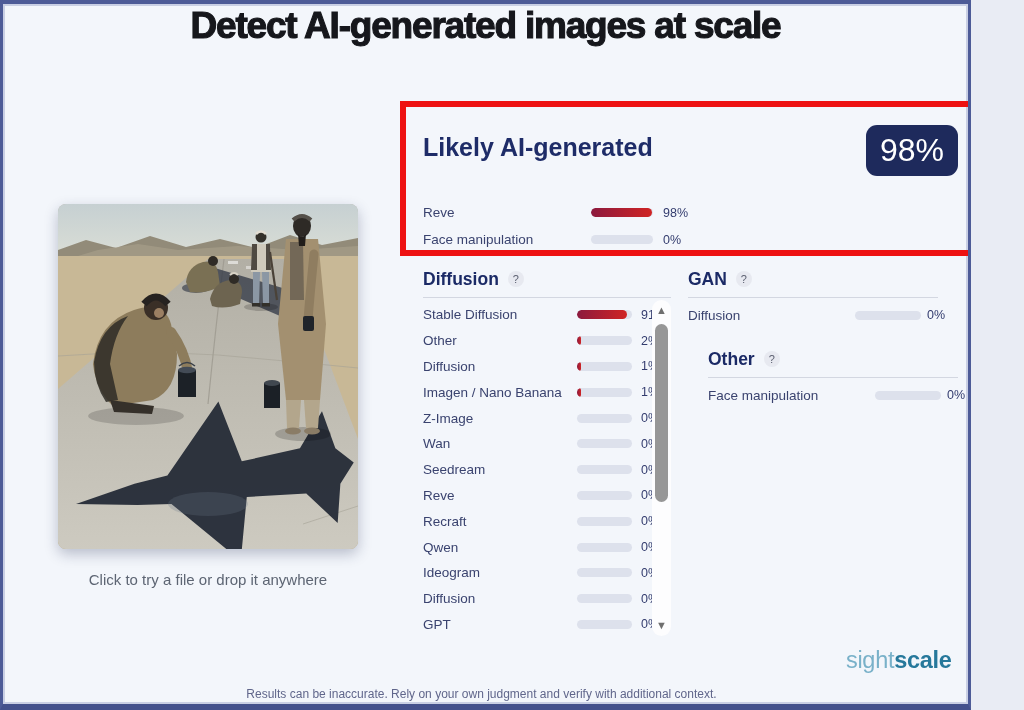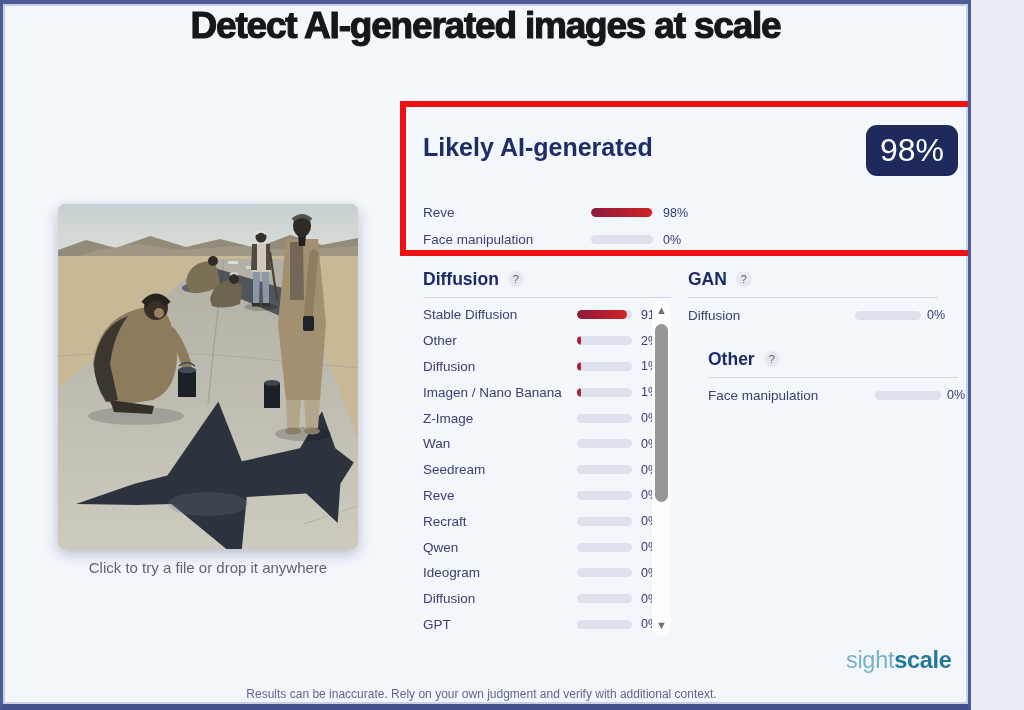--- a/index.html
+++ b/index.html
@@ -12,21 +12,21 @@
   }
   .title{
     position:absolute;top:1px;left:0;right:0;margin:0;text-align:center;
     font-size:37px;font-weight:bold;color:#16171c;letter-spacing:-1.2px;
     -webkit-text-stroke:1.1px #16171c;
   }
   
   .preview{position:absolute;left:55px;top:200px;width:300px;height:345px;border-radius:8px;overflow:hidden;
     box-shadow:0 5px 14px rgba(30,40,80,.28);cursor:pointer;background:#b9b6ac;}
   .preview svg{display:block;}
-  .caption{position:absolute;left:30px;top:555px;width:350px;text-align:center;font-size:15px;color:#5d6573;cursor:pointer;}
+  .caption{position:absolute;left:30px;top:567px;width:350px;text-align:center;font-size:15px;color:#5d6573;cursor:pointer;}
   
   .highlight{position:absolute;left:397px;top:97px;width:586px;height:155px;border:6px solid #ee1212;box-sizing:border-box;}
   
   .result-heading{position:absolute;left:420px;top:129px;font-size:25px;font-weight:bold;color:#1e2c68;}
   .score-badge{position:absolute;left:863px;top:121px;width:92px;height:51px;background:#1e2a5c;border-radius:11px;
     color:#fff;font-size:32px;display:flex;align-items:center;justify-content:center;}
   
   .rows .row{display:grid;align-items:center;}
   .lbl{font-size:13.5px;color:#3a436f;white-space:nowrap;overflow:hidden;}
   .pct{font-size:12.5px;color:#333c6e;}

